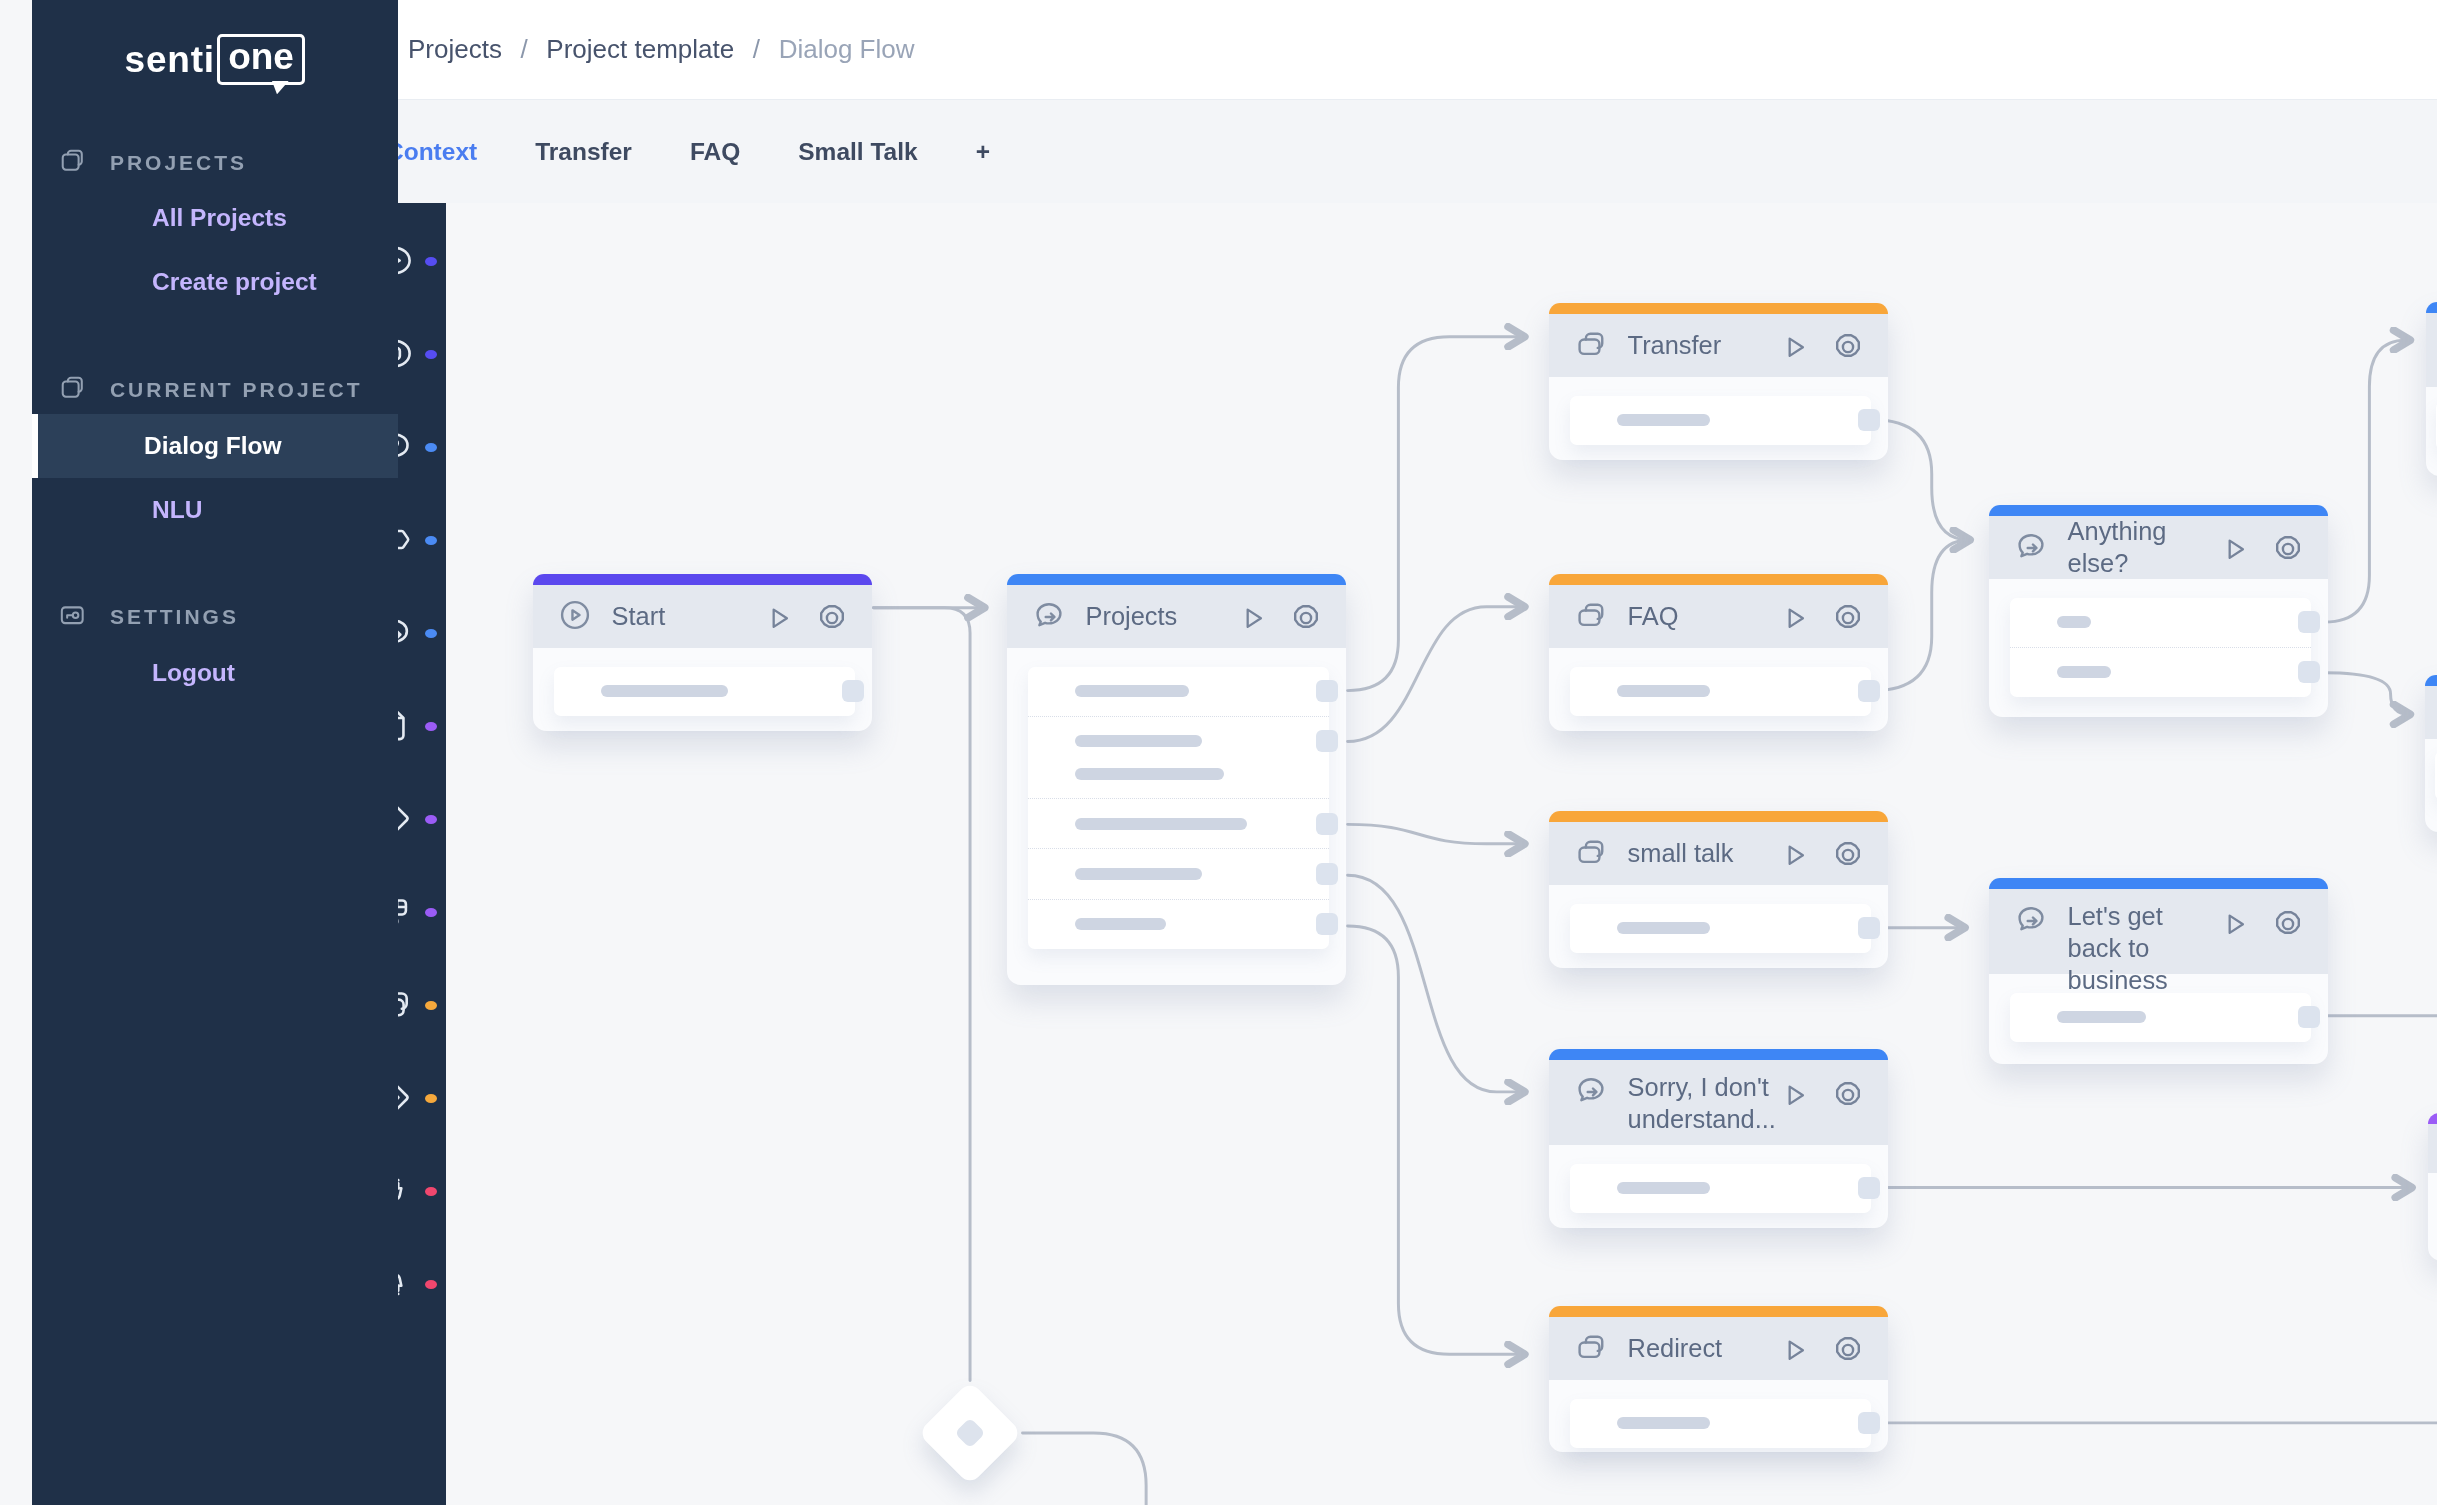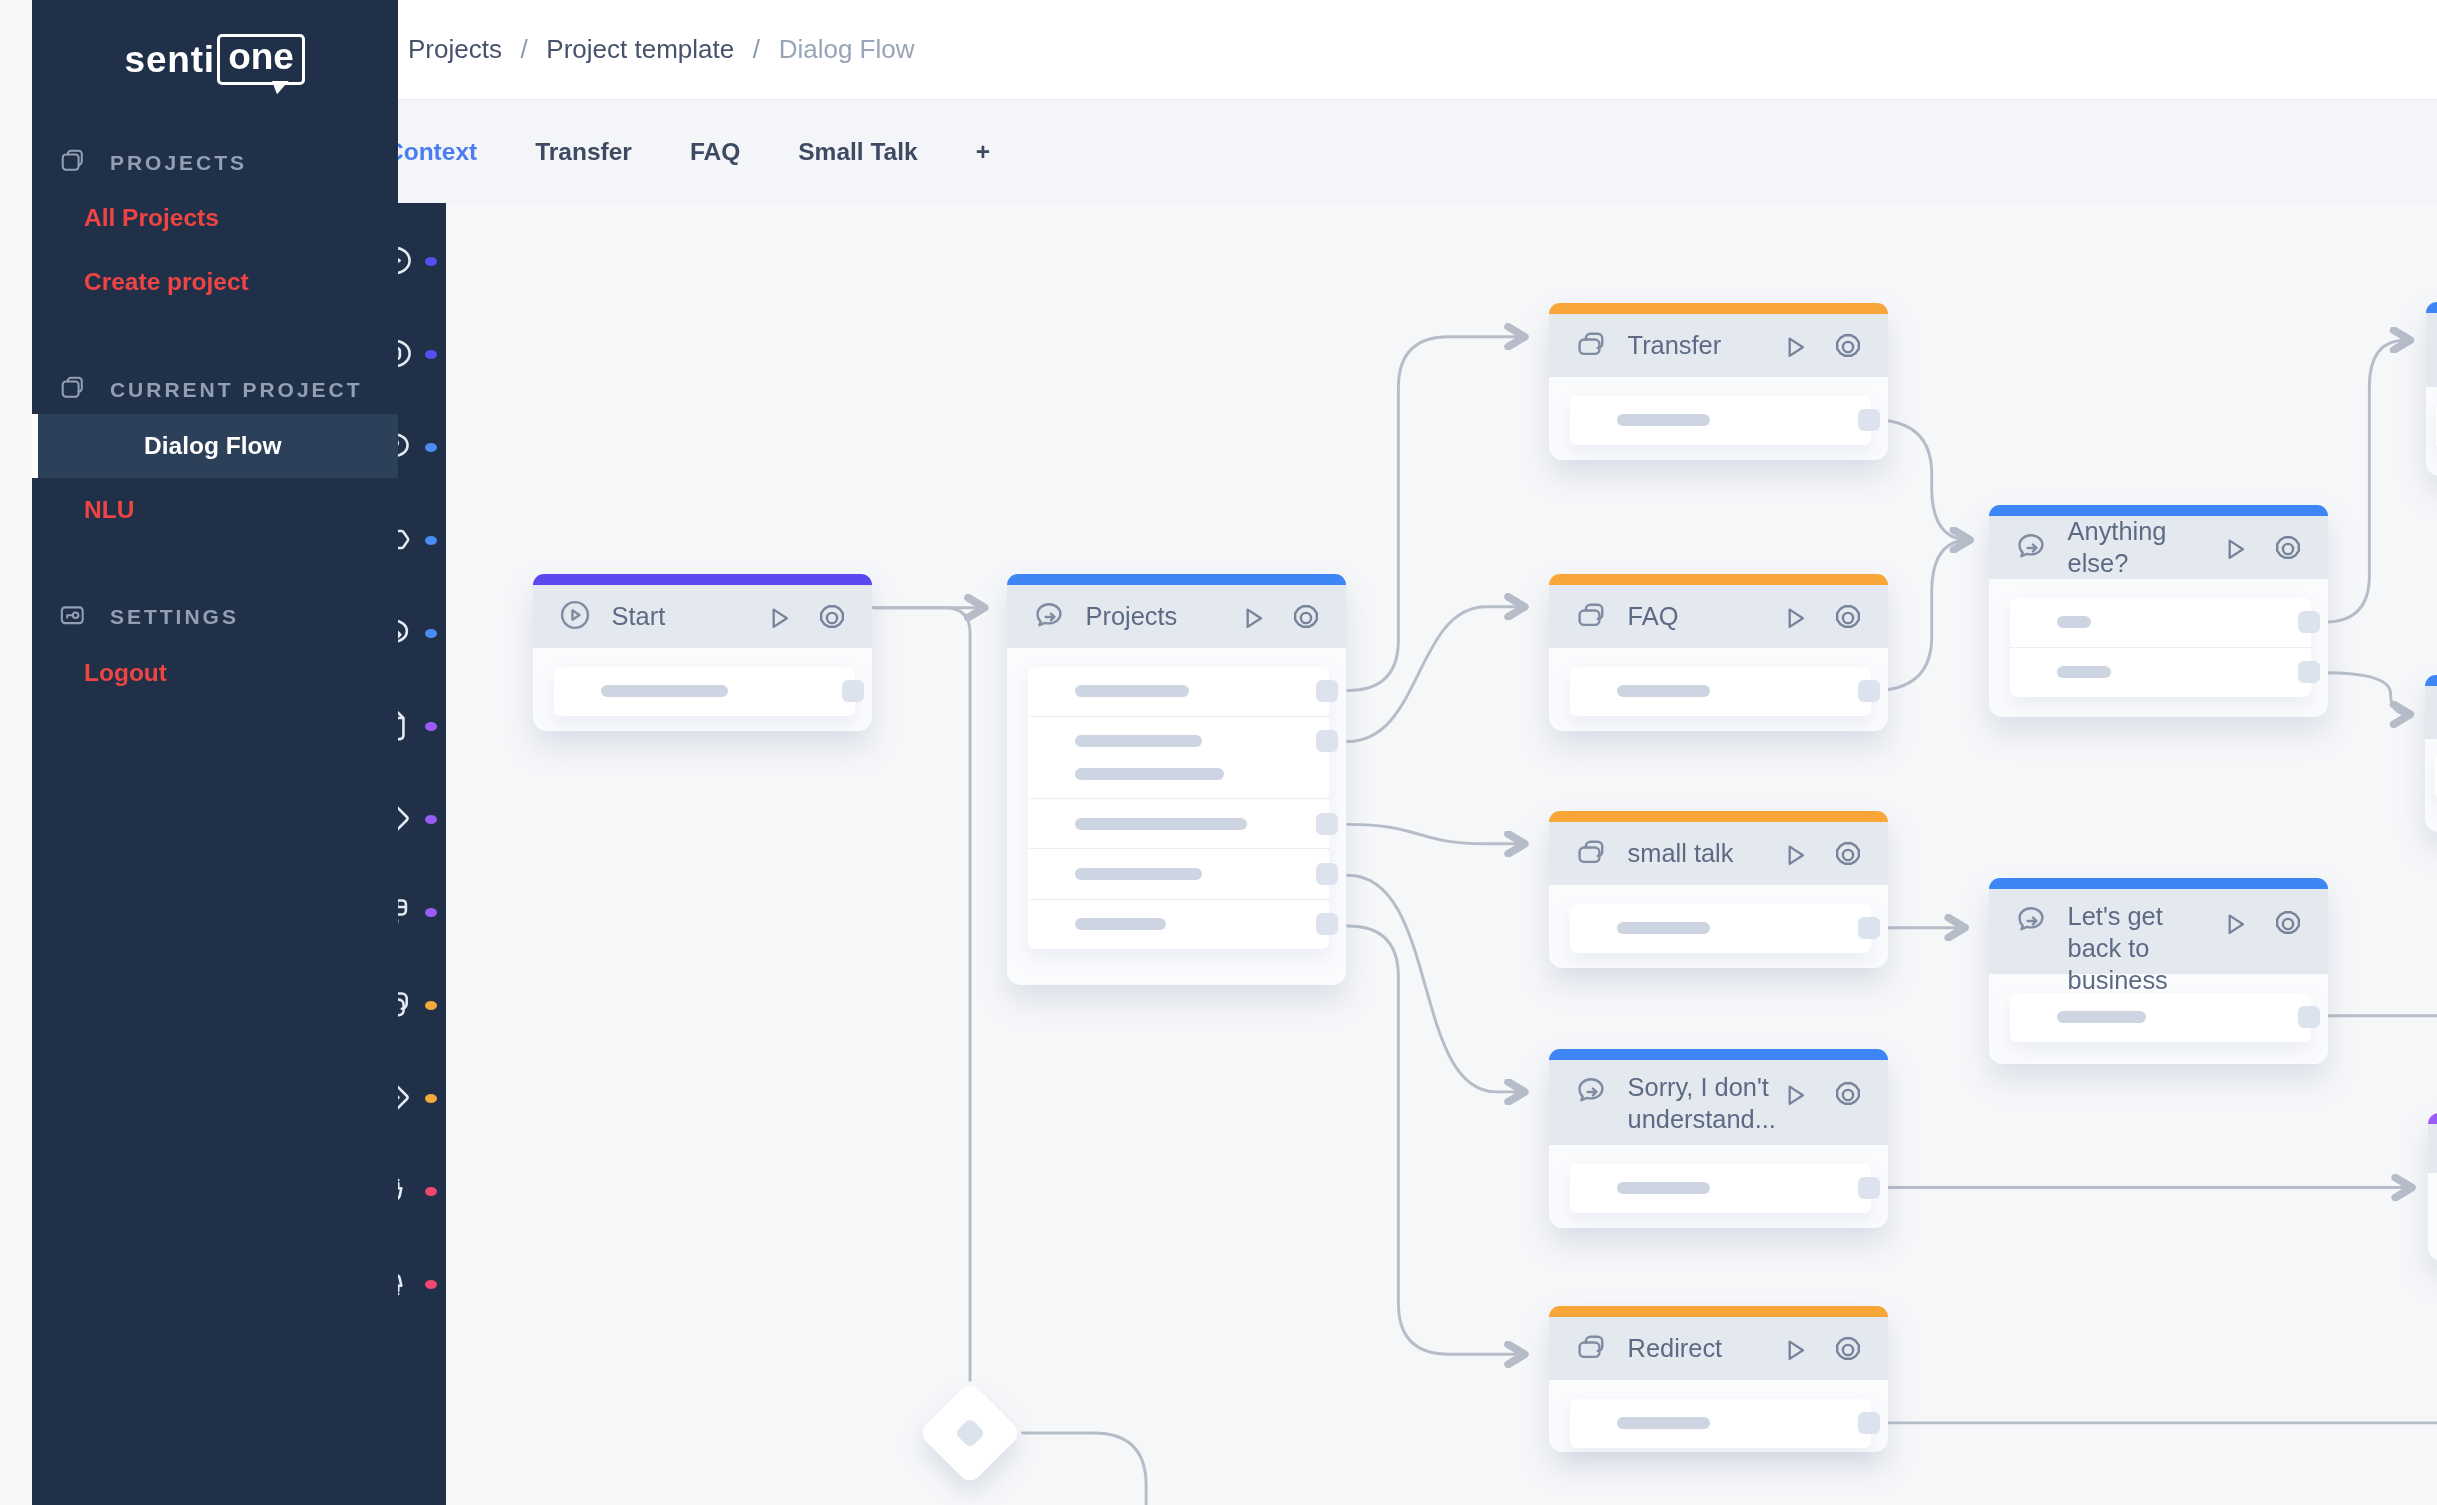--- a/index.html
+++ b/index.html
@@ -9,21 +9,21 @@
 
   
   .sidebar { position:absolute; left:0; top:0; width:366px; height:100%; background:#1f3048; z-index:20;margin-left:32px; }
   .logo { height:119px; display:flex; align-items:center; justify-content:center; gap:1.7px; }
   .logo-plain { color:#fff; font-size:37px; font-weight:600; letter-spacing:0.8px; }
   .logo-box { position:relative; color:#fff; font-size:37px; font-weight:700; border:3.4px solid #fff; border-radius:5.1px; padding:0 8.5px 3.4px 8.5px; line-height:1.1; }
   .logo-box::after { content:""; position:absolute; right:13.5px; bottom:-12.7px; width:17px; height:13.5px; background:#fff; clip-path:polygon(0 0,100% 0,30% 100%); }
   .navsec { margin-top:20.3px; }
   .navsec-label { display:flex; align-items:center; gap:22px; padding-left:25.4px; height:47px; color:#93a0b2; font-size:21px; font-weight:700; letter-spacing:3px; }
   .navsec-label svg { width:30.5px; height:30.5px; stroke:#93a0b2; fill:none; stroke-width:1.6; stroke-linecap:round; stroke-linejoin:round; }
-  .nav-item { height:64px; line-height:64px; padding-left:52px; color:#ef4444; font-size:24.5px; font-weight:600; cursor:pointer; }
+  .nav-item { height:64px; line-height:64px; padding-left:120px; color:#c4b5fd; font-size:24.5px; font-weight:600; cursor:pointer; }
   .nav-item.active { background:#2c4059; border-left:6px solid #ffffff; padding-left:106px; color:#fff; }
   .navgap { height:32px; }
 
   
   .topbar { position:absolute; left:366px; top:0; right:0; height:100px; background:#fff; border-bottom:1.7px solid #e9edf2; z-index:15; display:flex; align-items:center; padding-left:42px; }
   .crumb { font-size:26px; color:#47536c; }
   .crumb.current { color:#99a4b7; }
   .crumb-sep { font-size:26px; color:#8painted; color:#8b97ab; margin:0 18.6px; }
   .tabbar { position:absolute; left:366px; top:100px; right:0; height:103px; background:#f3f5f8; z-index:14; display:flex; align-items:center; padding-left:20px; gap:58px; }
   .tab { font-size:24.5px; font-weight:600; color:#3e4a61; cursor:pointer; }

